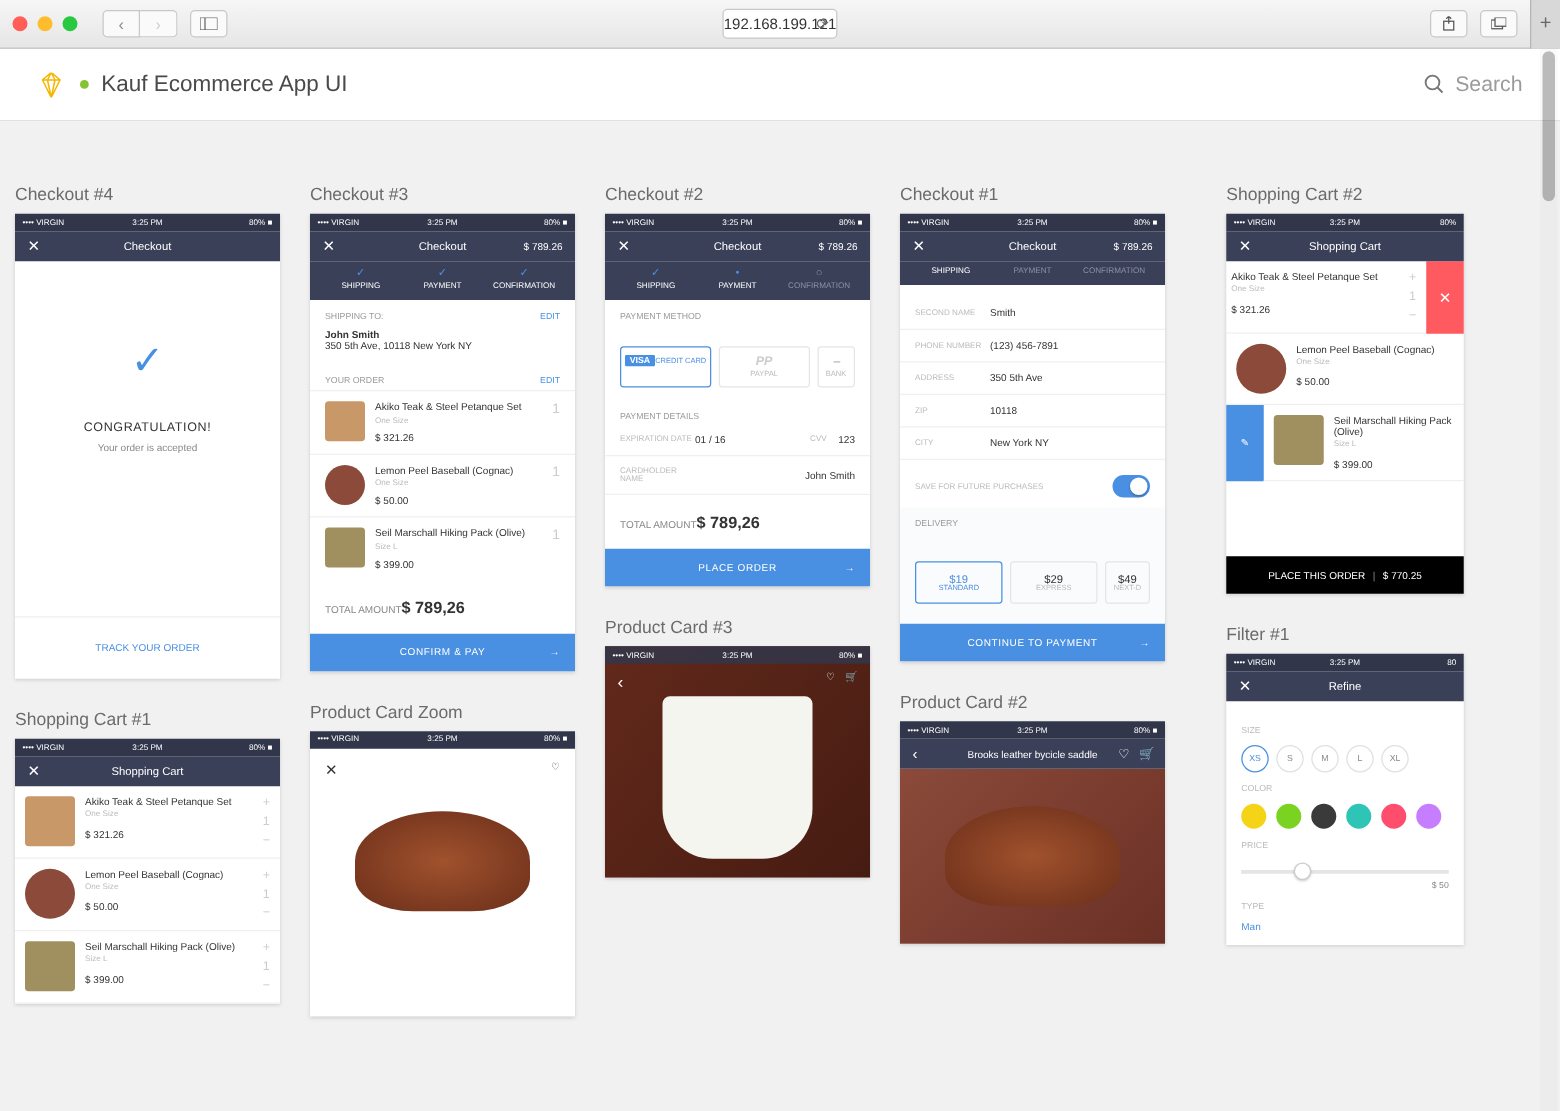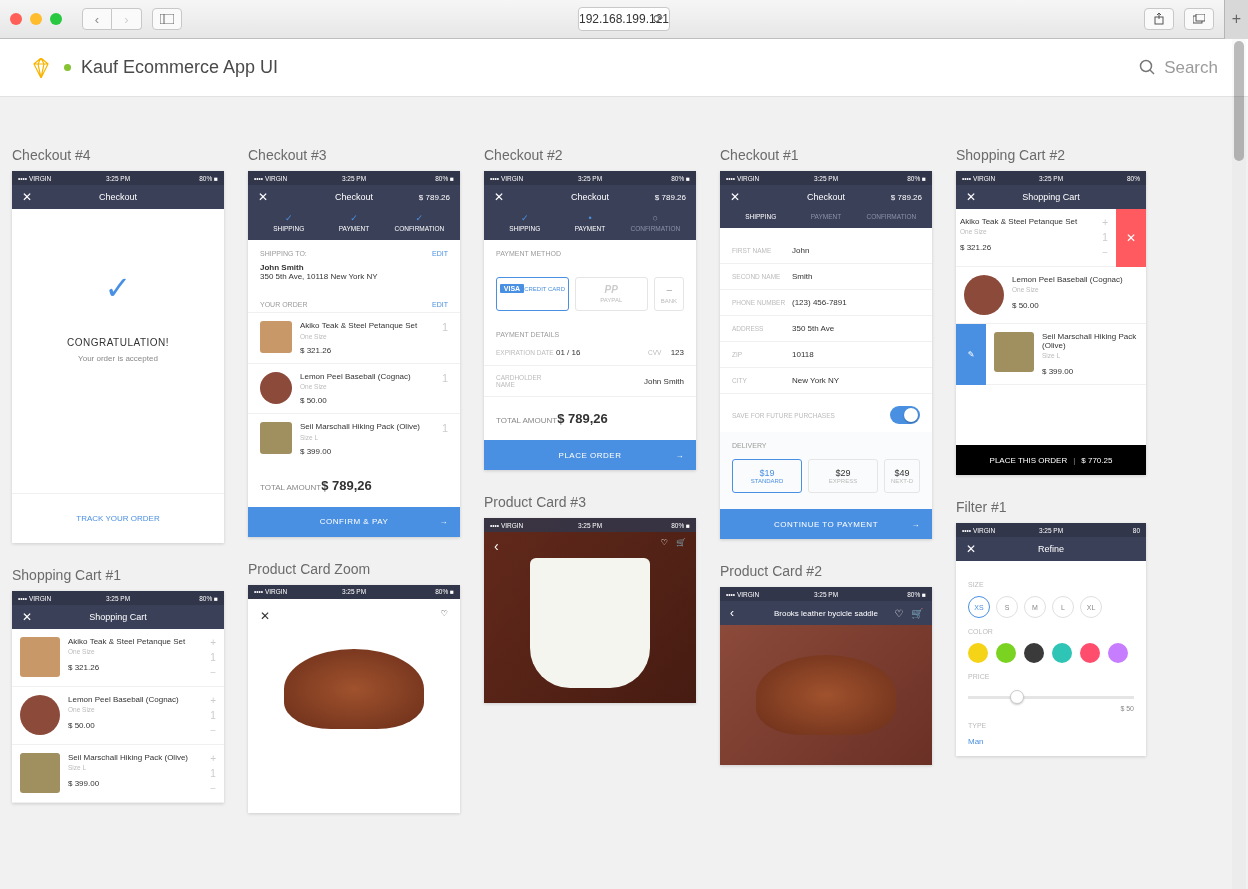--- a/index.html
+++ b/index.html
@@ -86,21 +86,21 @@
 .pm.sel .logo{background:#4a90e2;color:#fff;display:inline-block;padding:1px 4px;font-size:7px;font-style:normal;border-radius:1px;}
 .field-row{display:flex;padding:8px 12px;border-bottom:1px solid #f0f0f0;align-items:center;}
 .field-label{width:60px;font-size:6.5px;color:#bbb;}
 .field-val{flex:1;font-size:8px;color:#333;text-align:right;}
 .field-row.half .field-val{text-align:left;}
 
 .toggle{width:30px;height:18px;background:#4a90e2;border-radius:9px;position:relative;}
 .toggle::after{content:'';width:14px;height:14px;background:#fff;border-radius:50%;position:absolute;right:2px;top:2px;box-shadow:0 1px 2px rgba(0,0,0,0.3);}
 
 .delivery-opts{display:flex;gap:6px;padding:8px 12px 16px;}
-.dopt{flex:1;border:1px solid #e5e5e5;border-radius:3px;text-align:center;padding:8px 0;}
+.dopt{flex:1;border:1px solid #e5e5e5;border-radius:3px;text-align:center;padding:8px 0;margin-top:16px;}
 .dopt .dp{font-size:9px;color:#333;}
 .dopt .dl{font-size:6px;color:#bbb;}
 .dopt.sel{border-color:#4a90e2;}
 .dopt.sel .dp,.dopt.sel .dl{color:#4a90e2;}
 
 
 .cart-item{display:flex;align-items:flex-start;padding:8px;border-bottom:1px solid #f0f0f0;gap:8px;}
 .cart-item .thumb{width:40px;height:40px;}
 .ci-info{flex:1;}
 .ci-title{font-size:8px;color:#333;}
@@ -453,24 +453,20 @@
               <span>Checkout</span>
               <span class="rprice">$ 789.26</span>
             </div>
           <div class="steps">
               <div class="step active"><span>SHIPPING</span></div>
               <div class="step"><span>PAYMENT</span></div>
               <div class="step"><span>CONFIRMATION</span></div>
             </div>
           <div style="height:10px;"></div>
           <div class="field-row half">
-              <span class="field-label">FIRST NAME</span>
-              <span class="field-val" style="text-align:left;">John</span>
-            </div>
-          <div class="field-row half">
               <span class="field-label">SECOND NAME</span>
               <span class="field-val" style="text-align:left;">Smith</span>
             </div>
           <div class="field-row half">
               <span class="field-label">PHONE NUMBER</span>
               <span class="field-val" style="text-align:left;">(123) 456-7891</span>
             </div>
           <div class="field-row half">
               <span class="field-label">ADDRESS</span>
               <span class="field-val" style="text-align:left;">350 5th Ave</span>
@@ -529,21 +525,21 @@
                 <span>🛒</span>
               </span>
             </div>
           <div class="prod-img">
               <div class="saddle"></div>
             </div>
         </div>
       </div>
     </div>
 
-    <div class="col" style="width:190px;">
+    <div class="col" style="width:190px;margin-left:25px;">
 
       <div>
         <div class="ab-label">Shopping Cart #2</div>
         <div class="artboard" style="width:190px;">
           <div class="phone-bar">
               <span>•••• VIRGIN</span>
               <span class="time">3:25 PM</span>
               <span><span>80%</span></span>
             </div>
           <div class="phone-nav">

